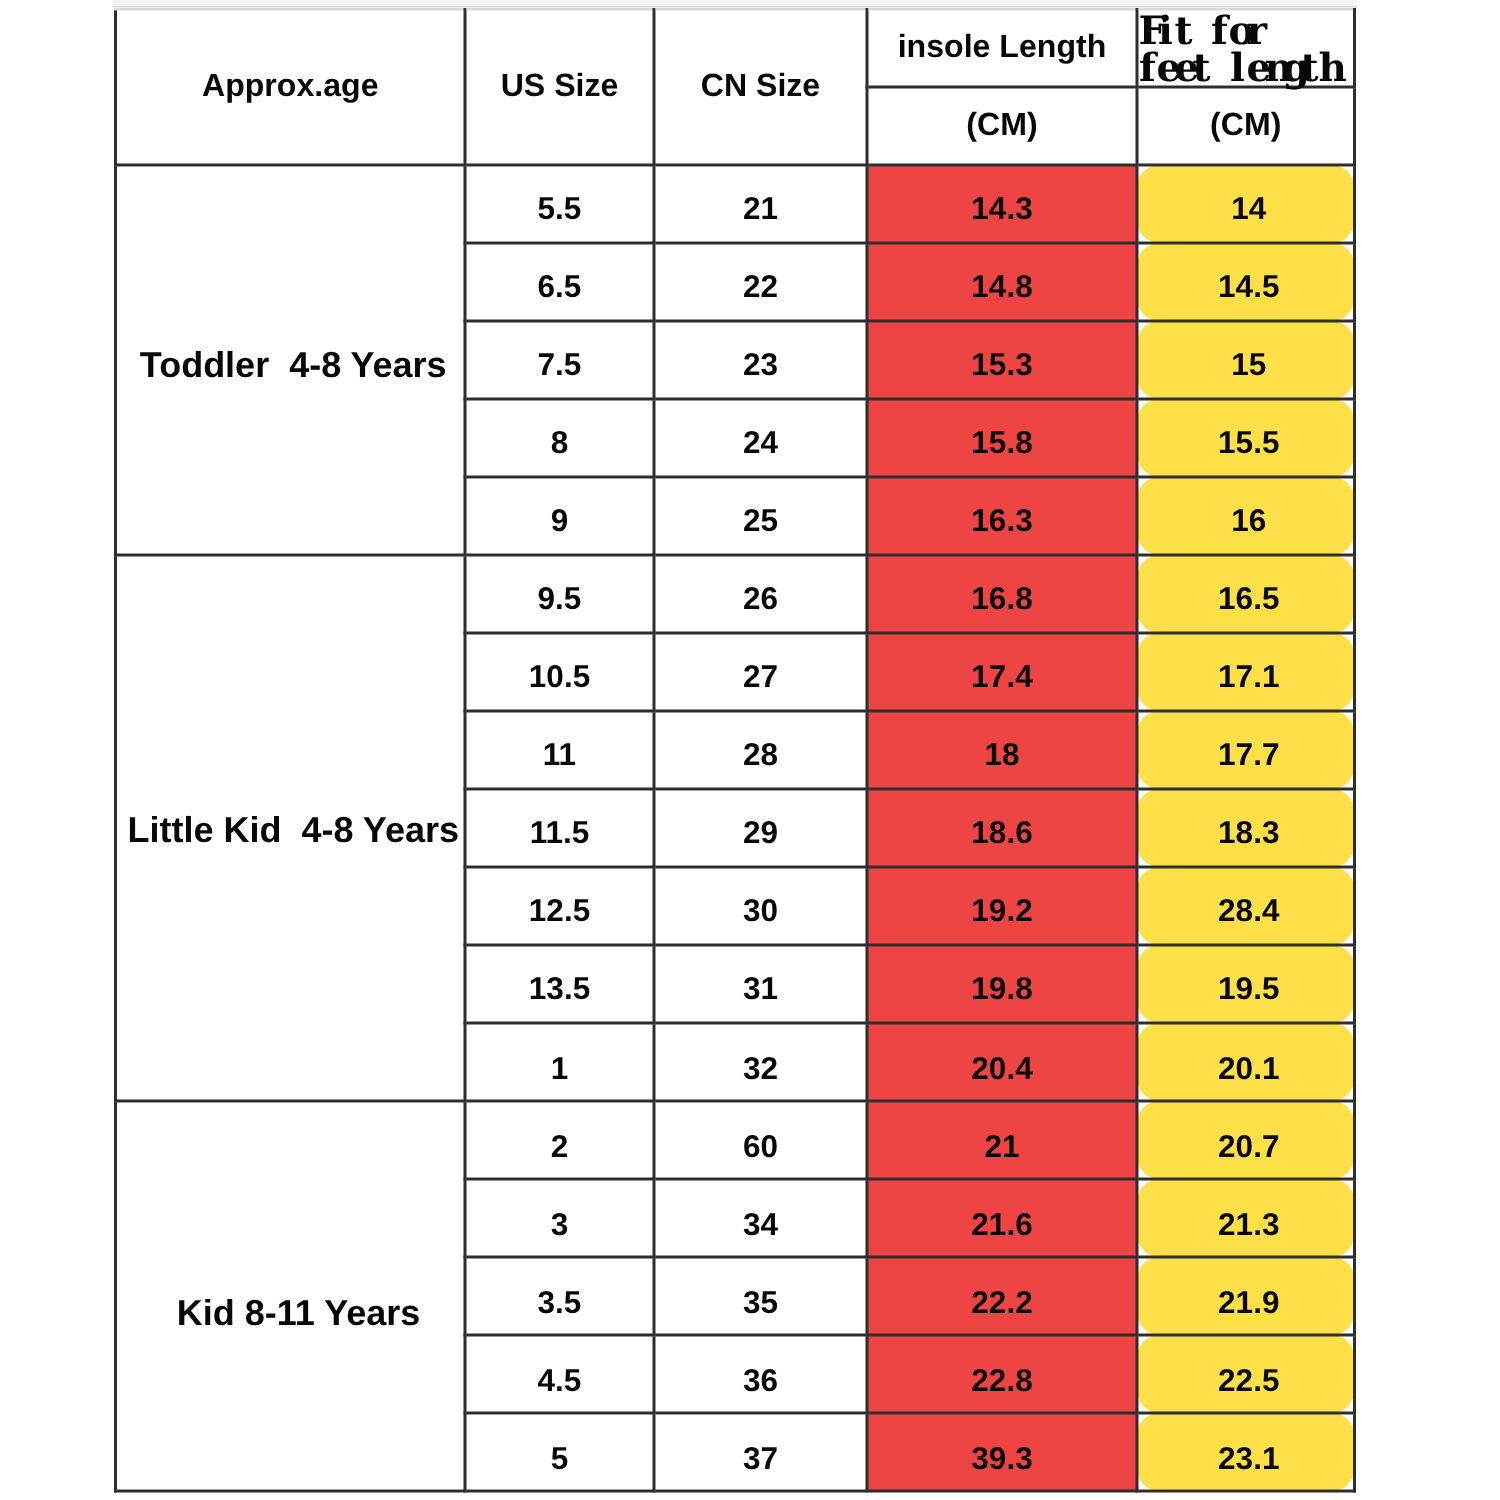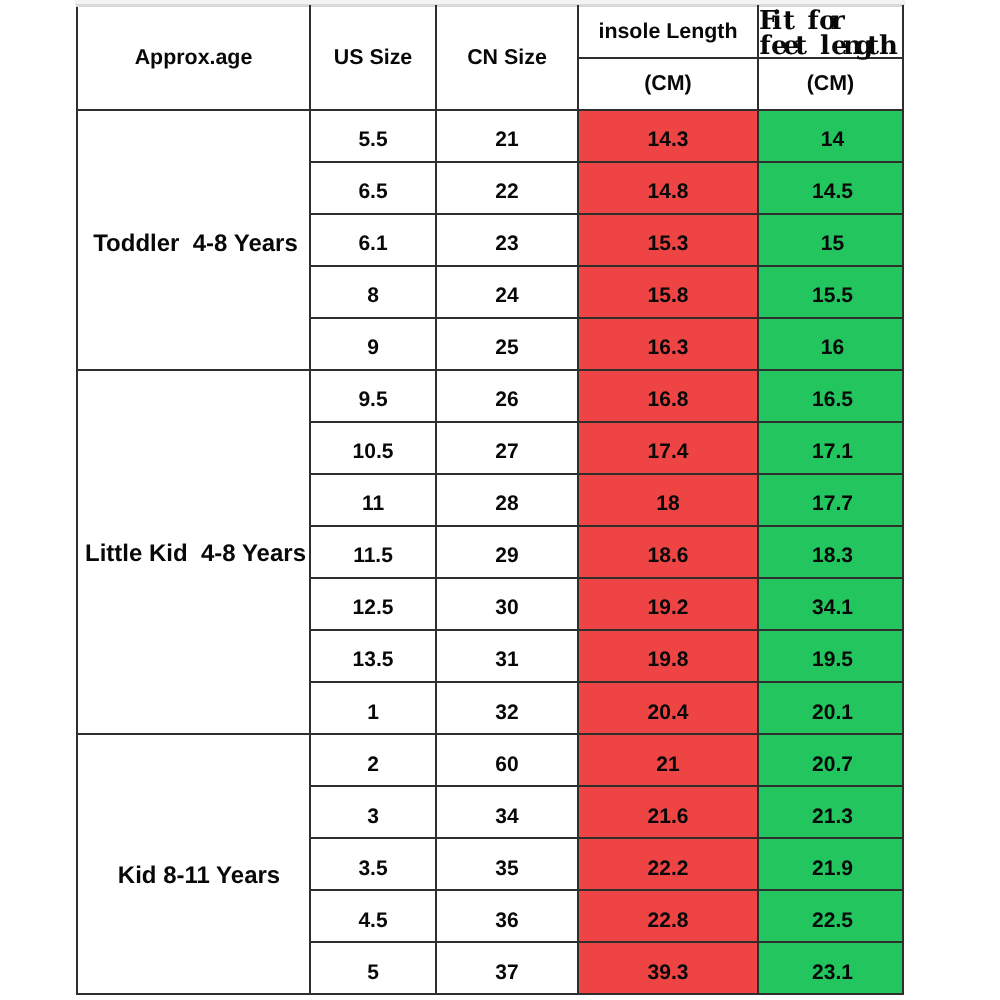--- a/index.html
+++ b/index.html
@@ -4,21 +4,21 @@
 <style>
   html,body{margin:0;padding:0;background:#ffffff;width:1000px;height:1000px;overflow:hidden;}
   body{font-family:"Liberation Sans",sans-serif;-webkit-font-smoothing:antialiased;text-rendering:geometricPrecision;}
   *{-webkit-font-smoothing:antialiased;}
   #page{position:relative;width:1000px;height:1000px;background:#ffffff;transform:translateZ(0);}
   .topband{position:absolute;left:75px;top:0;width:830px;height:4px;background:#f3f3f3;}
   .topline{position:absolute;left:75px;top:4px;width:830px;height:1px;background:#dcdcdc;}
   table.sizechart{position:absolute;left:76px;top:5px;border-collapse:collapse;table-layout:fixed;transform:translateZ(0);}
   table.sizechart td{border:2px solid #2e2e2e;text-align:center;vertical-align:middle;font-weight:bold;color:#080808;padding:0;}
   .green{background:#ef4444;}
-  table.sizechart td.orange{background:#22c55e;padding-left:4px;}
+  table.sizechart td.orange{background:#fde047;padding-left:4px;border-radius:15px;}
   .hdr{font-size:21.4px;}
   table.sizechart td.hdrmono{font-family:"DejaVu Serif","DejaVu Sans Mono",serif;font-size:26px;text-align:left;padding:0;vertical-align:top;}
   td.hdrmono span.monoblock{display:block;height:46px;line-height:25px;overflow:visible;white-space:nowrap;padding-left:0px;padding-top:2px;box-sizing:border-box;}
   td.hdrmono span.mc{display:inline-block;width:12.01px;text-align:center;}
   table.sizechart td.val{font-size:21px;padding-top:9px;}
   table.sizechart td.grp{font-size:24px;white-space:pre;padding-top:8px;}
   table.sizechart td.grp.g0{padding-left:4px;padding-top:8px;}
   table.sizechart td.grp.g1{padding-left:4px;padding-top:4px;}
   table.sizechart td.grp.g2{padding-left:11px;padding-top:24px;}
   tr[data-name="table-row"]{height:52.06px;}
@@ -63,21 +63,21 @@
         <td class="val green" data-name="cell-insole-length">14.3</td>
         <td class="val orange" data-name="cell-fit-feet-length">14</td>
       </tr>
       <tr data-name="table-row">
         <td class="val" data-name="cell-us-size">6.5</td>
         <td class="val" data-name="cell-cn-size">22</td>
         <td class="val green" data-name="cell-insole-length">14.8</td>
         <td class="val orange" data-name="cell-fit-feet-length">14.5</td>
       </tr>
       <tr data-name="table-row">
-        <td class="val" data-name="cell-us-size">6.1</td>
+        <td class="val" data-name="cell-us-size">7.5</td>
         <td class="val" data-name="cell-cn-size">23</td>
         <td class="val green" data-name="cell-insole-length">15.3</td>
         <td class="val orange" data-name="cell-fit-feet-length">15</td>
       </tr>
       <tr data-name="table-row">
         <td class="val" data-name="cell-us-size">8</td>
         <td class="val" data-name="cell-cn-size">24</td>
         <td class="val green" data-name="cell-insole-length">15.8</td>
         <td class="val orange" data-name="cell-fit-feet-length">15.5</td>
       </tr>
@@ -109,21 +109,21 @@
       <tr data-name="table-row">
         <td class="val" data-name="cell-us-size">11.5</td>
         <td class="val" data-name="cell-cn-size">29</td>
         <td class="val green" data-name="cell-insole-length">18.6</td>
         <td class="val orange" data-name="cell-fit-feet-length">18.3</td>
       </tr>
       <tr data-name="table-row">
         <td class="val" data-name="cell-us-size">12.5</td>
         <td class="val" data-name="cell-cn-size">30</td>
         <td class="val green" data-name="cell-insole-length">19.2</td>
-        <td class="val orange" data-name="cell-fit-feet-length">34.1</td>
+        <td class="val orange" data-name="cell-fit-feet-length">28.4</td>
       </tr>
       <tr data-name="table-row">
         <td class="val" data-name="cell-us-size">13.5</td>
         <td class="val" data-name="cell-cn-size">31</td>
         <td class="val green" data-name="cell-insole-length">19.8</td>
         <td class="val orange" data-name="cell-fit-feet-length">19.5</td>
       </tr>
       <tr data-name="table-row">
         <td class="val" data-name="cell-us-size">1</td>
         <td class="val" data-name="cell-cn-size">32</td>

